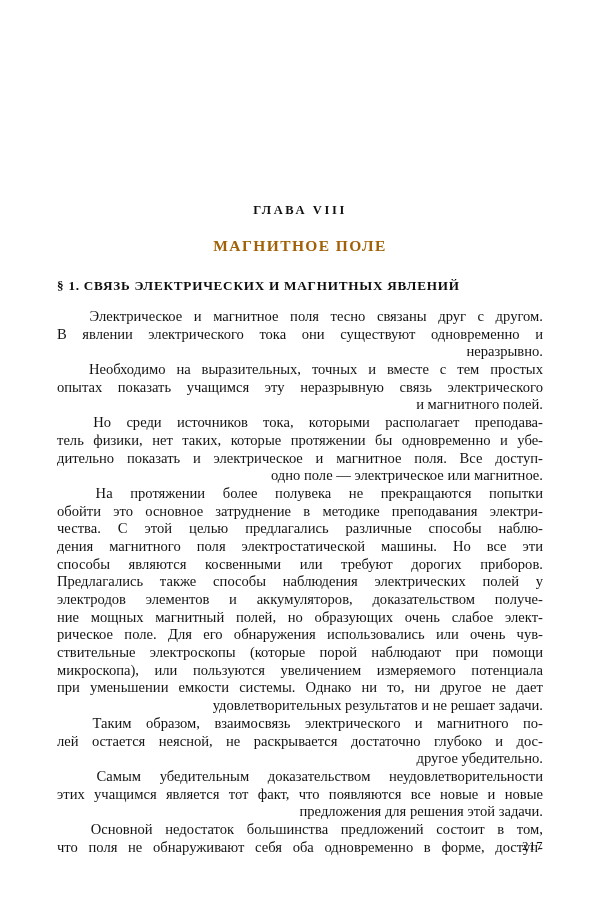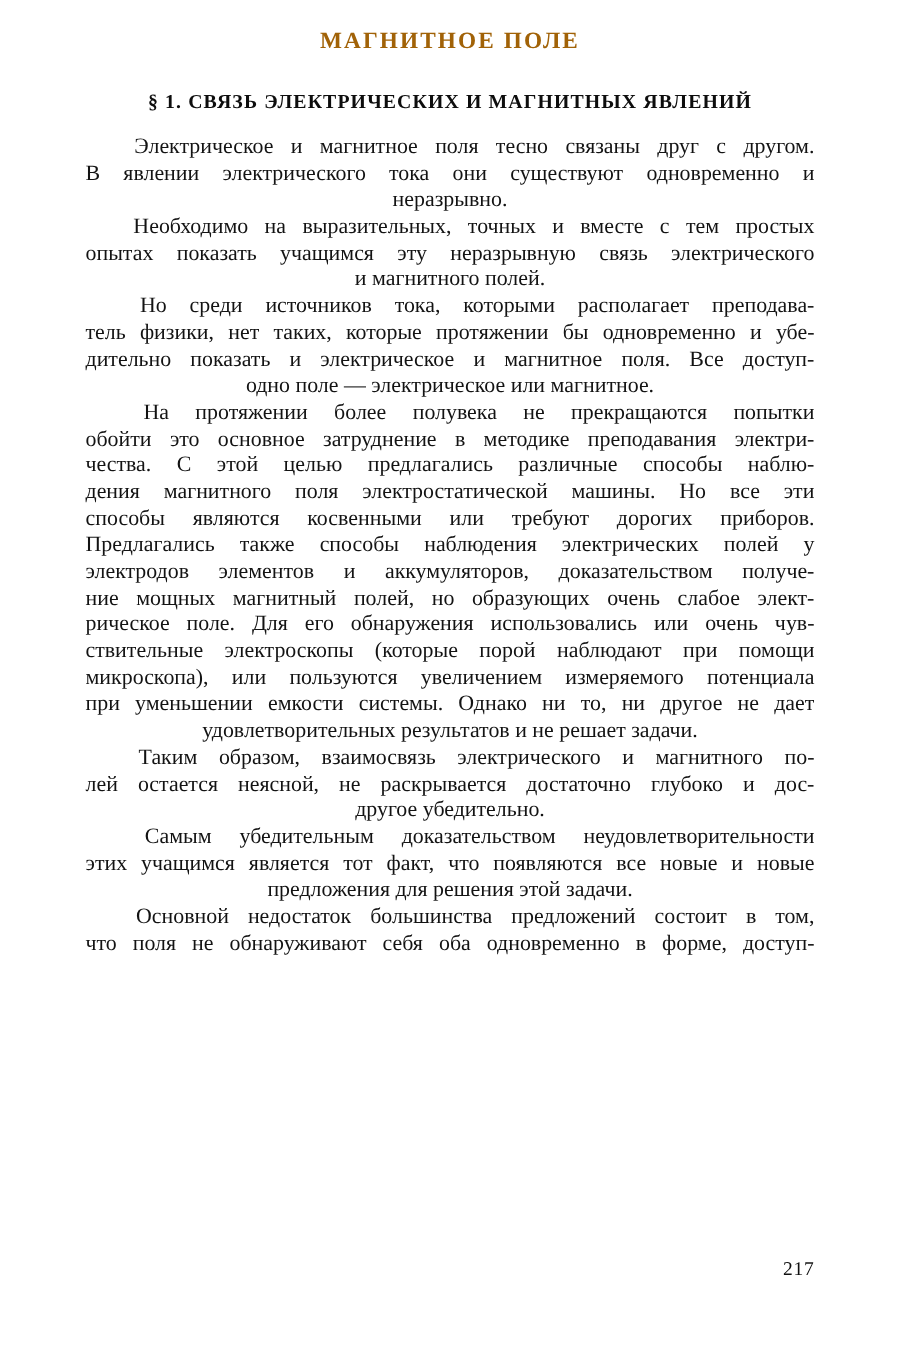--- a/index.html
+++ b/index.html
@@ -33,21 +33,21 @@
   }
   .chapter-title {
     text-align: center;
     font-size: 15.5px;
     font-weight: 700;
     letter-spacing: 1.4px;
     margin-top: 19px;
     color: #a16207;
   }
   .section-title {
-    text-align: center;
+    text-align: left;
     font-size: 13.2px;
     font-weight: 700;
     letter-spacing: 0.75px;
     margin-top: 23px;
     color: #0d0d0d;
   }
 
   .body-text {
     margin-top: 14px;
   }
@@ -60,21 +60,21 @@
   .line {
     display: flex;
     white-space: pre;
     height: 17.7px;
     align-items: baseline;
   }
   .line.justify {
     justify-content: space-between;
   }
   .line.last {
-    justify-content: center;
+    justify-content: flex-end;
   }
   .line.indent::before {
     content: "";
     display: inline-block;
     width: 21px;
     flex: 0 0 21px;
   }
   .line .w {
     display: inline-block;
   }
@@ -87,20 +87,21 @@
     letter-spacing: 0.5px;
     color: #101010;
   }
 </style>
 </head>
 <body>
 
 <div class="page">
   <div class="content">
 
+    <div class="chapter-label">ГЛАВА  VIII</div>
 
     <div class="chapter-title">МАГНИТНОЕ  ПОЛЕ</div>
 
     <div class="section-title">§ 1. СВЯЗЬ  ЭЛЕКТРИЧЕСКИХ  И  МАГНИТНЫХ  ЯВЛЕНИЙ</div>
 
     <div class="body-text" id="body-text">
         <div class="para">
           <div class="line justify indent"><span class="w">Электрическое</span><span class="w">и</span><span class="w">магнитное</span><span class="w">поля</span><span class="w">тесно</span><span class="w">связаны</span><span class="w">друг</span><span class="w">с</span><span class="w">другом.</span></div>
           <div class="line justify"><span class="w">В</span><span class="w">явлении</span><span class="w">электрического</span><span class="w">тока</span><span class="w">они</span><span class="w">существуют</span><span class="w">одновременно</span><span class="w">и</span></div>
           <div class="line last"><span class="w">неразрывно.</span></div>

